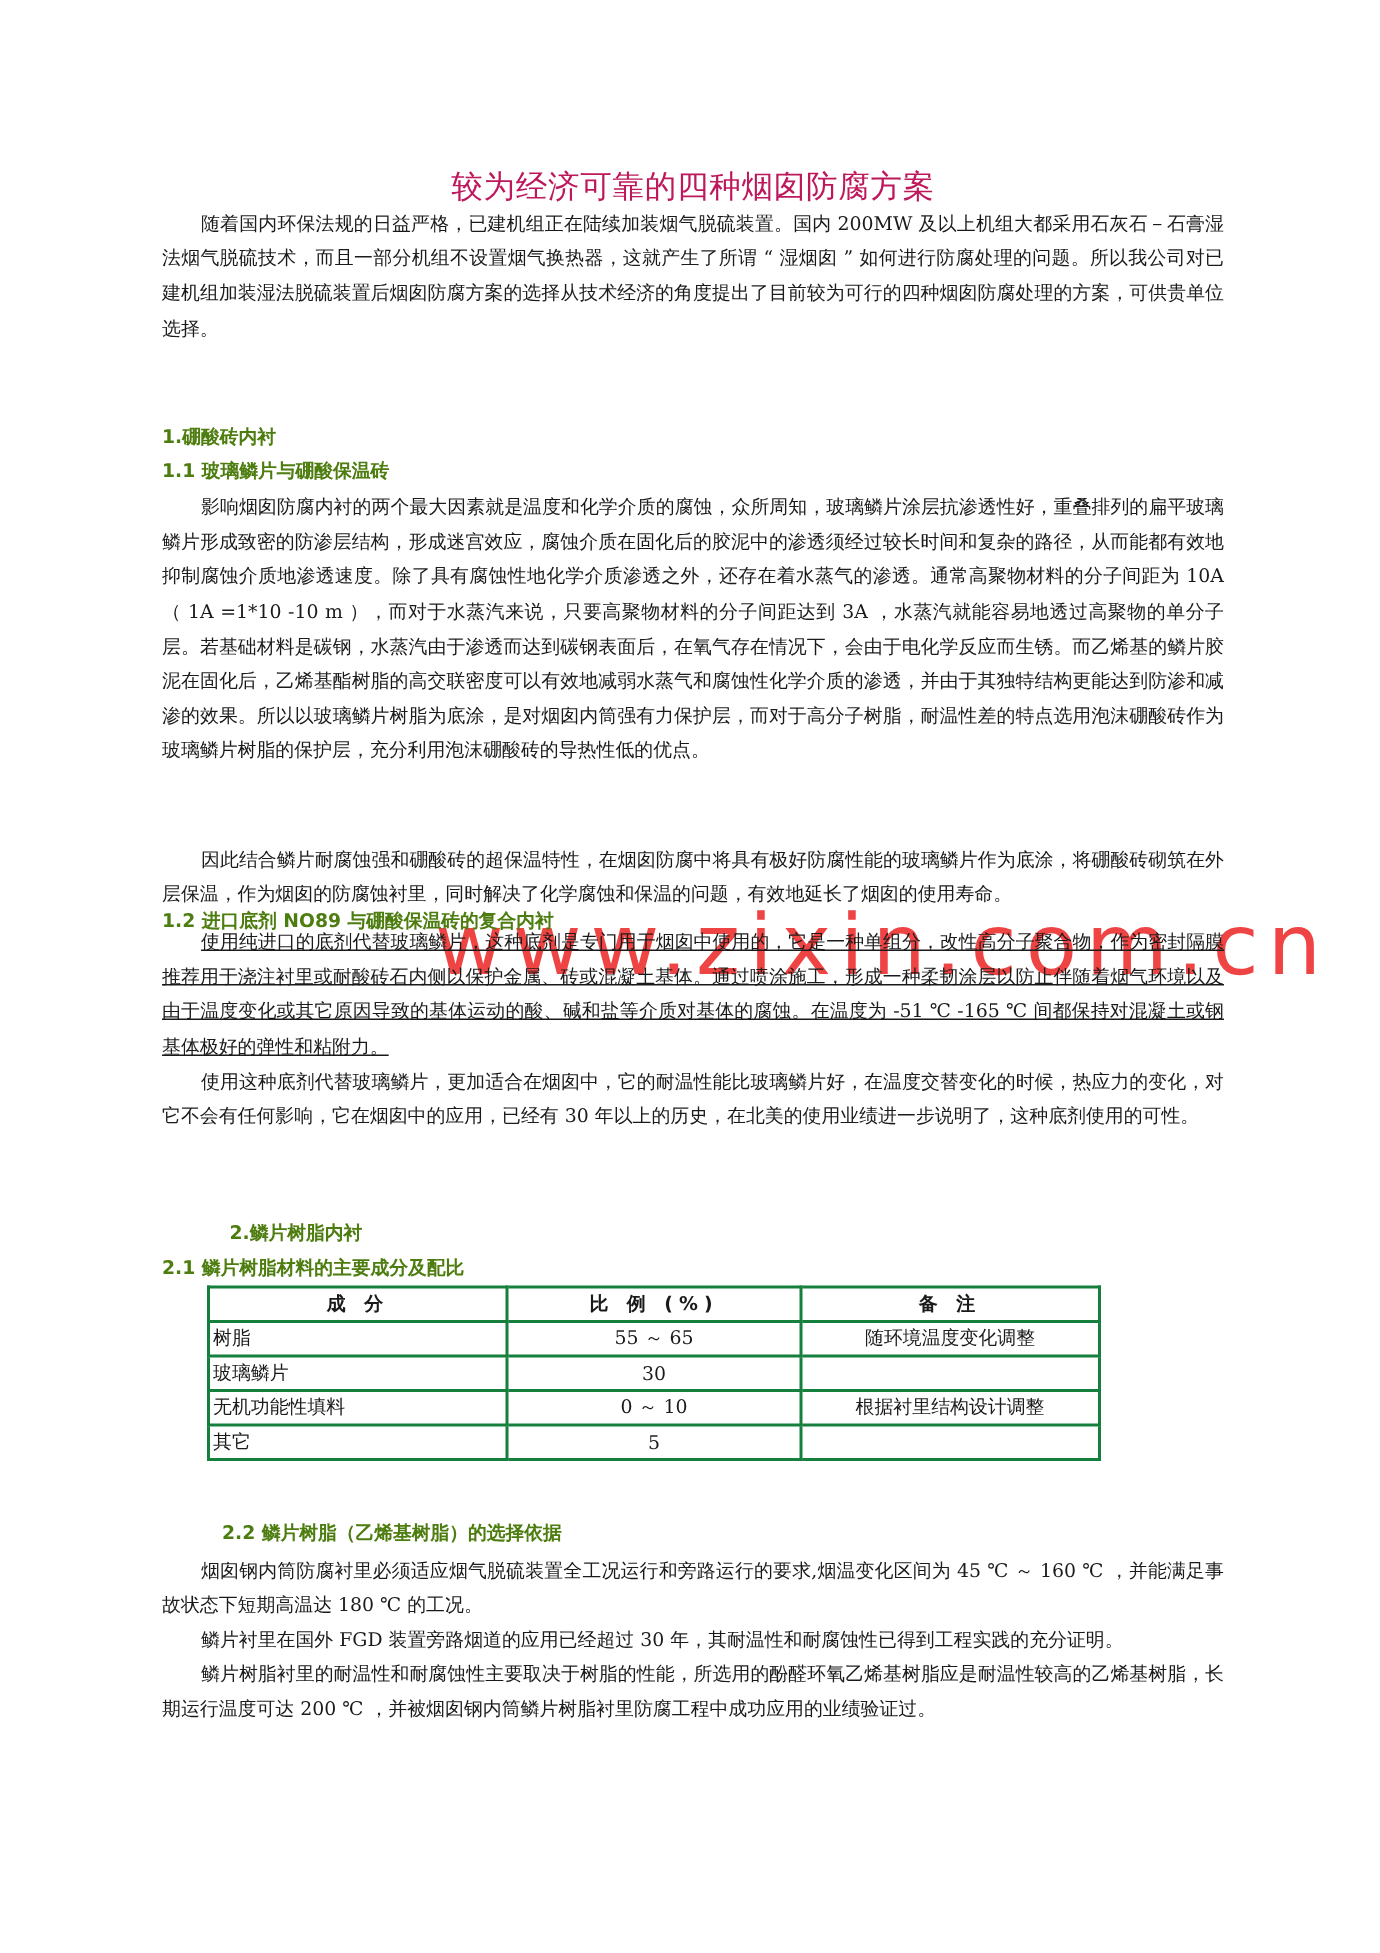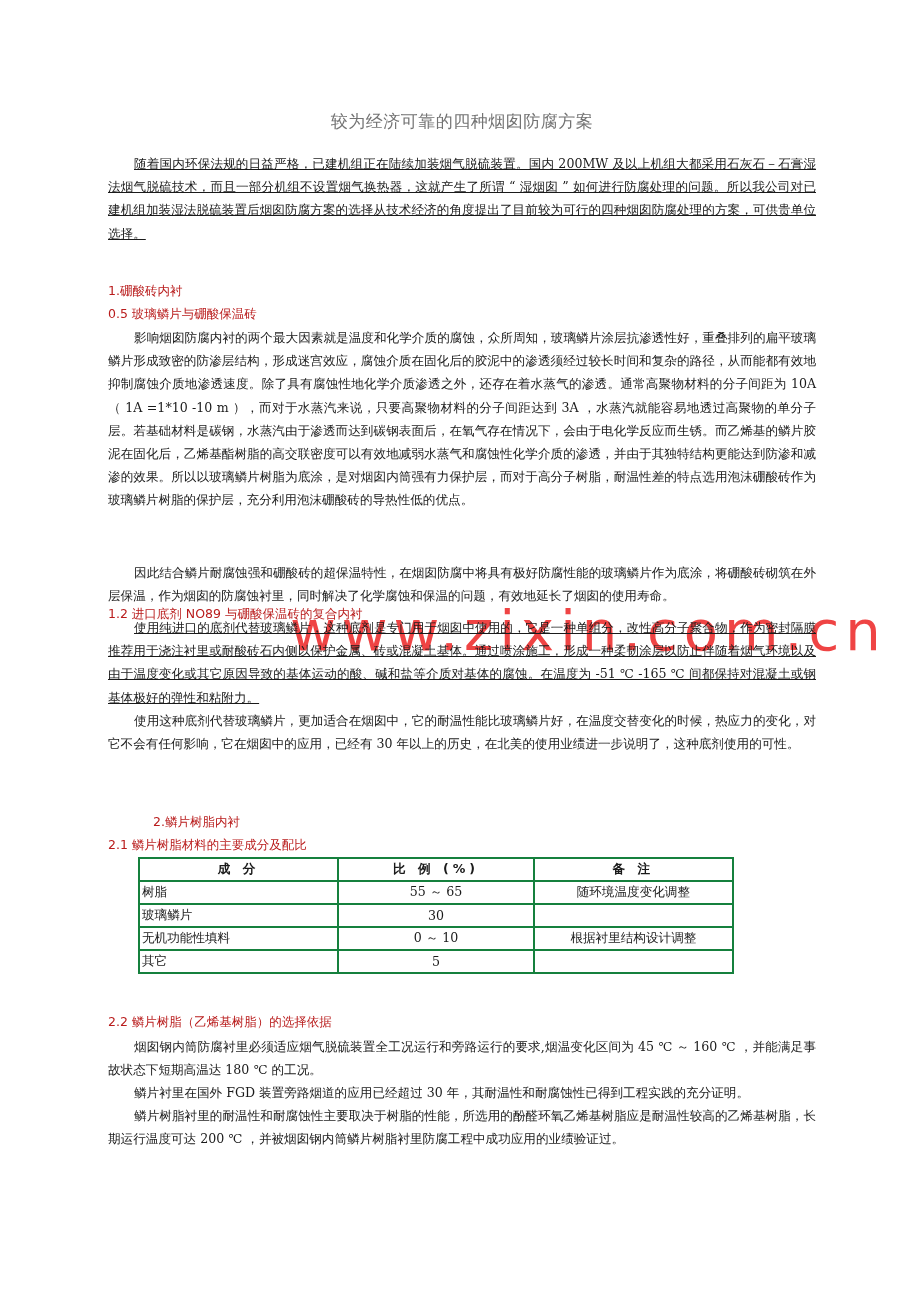--- a/index.html
+++ b/index.html
@@ -1,25 +1,25 @@
 <!DOCTYPE html>
 <html><head>
 <meta charset="utf-8">
 <style>
   html, body { margin:0; padding:0; background:#ffffff; }
   body { width:920px; height:1302px; position:relative; overflow:hidden;
          font-family:"DejaVu Serif","Liberation Serif",serif; color:#1a1a1a; }
   .page { position:absolute; left:108px; top:0; width:708px; }
   .title { position:absolute; left:0; width:708px; top:110px; text-align:center;
            font-family:"DejaVu Sans","Liberation Sans",sans-serif;
-           font-size:17px; color:#737373; letter-spacing:0.5px; }
+           font-size:21px; color:#be185d; letter-spacing:0.5px; }
   .para { position:absolute; left:0; width:708px; font-size:12.6px; line-height:23.2px;
           text-indent:26px; text-align:justify; text-align-last:left; margin:0; }
   .heading { position:absolute; left:0; font-family:"DejaVu Sans","Liberation Sans",sans-serif;
-             font-size:12.5px; color:#b91c1c; font-weight:normal; white-space:nowrap; }
+             font-size:12.5px; color:#4d7c0f; font-weight:bold; white-space:nowrap; }
   table.ratio { position:absolute; left:30px; top:857px; width:596px; border-collapse:collapse;
                 font-size:12.6px; }
   table.ratio td, table.ratio th { border:2px solid #15803d; height:21px; padding:0 2px;
                 font-weight:normal; }
   table.ratio th { text-align:center; font-family:"DejaVu Sans","Liberation Sans",sans-serif;
                    font-weight:bold; letter-spacing:4px; }
   td.c { text-align:center; }
   td.l { text-align:left;border-radius:10px; }
   .watermark { position:absolute; left:290px; top:598px; font-size:56px; color:#ef4444;
                font-family:"DejaVu Sans","Liberation Sans",sans-serif; letter-spacing:6px;
@@ -28,24 +28,24 @@
 </style>
 </head>
 <body>
 
 <div class="watermark">www.zixin.com.cn</div>
 
 <div class="page content">
 
   <div class="title">较为经济可靠的四种烟囱防腐方案</div>
 
-  <p class="para" style="top:152px;text-decoration:underline;">随着国内环保法规的日益严格，已建机组正在陆续加装烟气脱硫装置。国内 200MW 及以上机组大都采用石灰石－石膏湿法烟气脱硫技术，而且一部分机组不设置烟气换热器，这就产生了所谓 “ 湿烟囱 ” 如何进行防腐处理的问题。所以我公司对已建机组加装湿法脱硫装置后烟囱防腐方案的选择从技术经济的角度提出了目前较为可行的四种烟囱防腐处理的方案，可供贵单位选择。</p>
+  <p class="para" style="top:137px;">随着国内环保法规的日益严格，已建机组正在陆续加装烟气脱硫装置。国内 200MW 及以上机组大都采用石灰石－石膏湿法烟气脱硫技术，而且一部分机组不设置烟气换热器，这就产生了所谓 “ 湿烟囱 ” 如何进行防腐处理的问题。所以我公司对已建机组加装湿法脱硫装置后烟囱防腐方案的选择从技术经济的角度提出了目前较为可行的四种烟囱防腐处理的方案，可供贵单位选择。</p>
 
   <div class="heading" style="top:283px;">1.硼酸砖内衬</div>
-  <div class="heading" style="top:306px;">0.5 玻璃鳞片与硼酸保温砖</div>
+  <div class="heading" style="top:306px;">1.1 玻璃鳞片与硼酸保温砖</div>
 
   <p class="para" style="top:326px;">影响烟囱防腐内衬的两个最大因素就是温度和化学介质的腐蚀，众所周知，玻璃鳞片涂层抗渗透性好，重叠排列的扁平玻璃鳞片形成致密的防渗层结构，形成迷宫效应，腐蚀介质在固化后的胶泥中的渗透须经过较长时间和复杂的路径，从而能都有效地抑制腐蚀介质地渗透速度。除了具有腐蚀性地化学介质渗透之外，还存在着水蒸气的渗透。通常高聚物材料的分子间距为 10A （ 1A =1*10 -10 m ），而对于水蒸汽来说，只要高聚物材料的分子间距达到 3A ，水蒸汽就能容易地透过高聚物的单分子层。若基础材料是碳钢，水蒸汽由于渗透而达到碳钢表面后，在氧气存在情况下，会由于电化学反应而生锈。而乙烯基的鳞片胶泥在固化后，乙烯基酯树脂的高交联密度可以有效地减弱水蒸气和腐蚀性化学介质的渗透，并由于其独特结构更能达到防渗和减渗的效果。所以以玻璃鳞片树脂为底涂，是对烟囱内筒强有力保护层，而对于高分子树脂，耐温性差的特点选用泡沫硼酸砖作为玻璃鳞片树脂的保护层，充分利用泡沫硼酸砖的导热性低的优点。</p>
   <p class="para" style="top:541px;margin-top:20px;">因此结合鳞片耐腐蚀强和硼酸砖的超保温特性，在烟囱防腐中将具有极好防腐性能的玻璃鳞片作为底涂，将硼酸砖砌筑在外层保温，作为烟囱的防腐蚀衬里，同时解决了化学腐蚀和保温的问题，有效地延长了烟囱的使用寿命。</p>
 
   <div class="heading" style="top:606px;">1.2 进口底剂 NO89 与硼酸保温砖的复合内衬</div>
 
   <p class="para" style="top:616px;text-decoration:underline;">使用纯进口的底剂代替玻璃鳞片，这种底剂是专门用于烟囱中使用的，它是一种单组分，改性高分子聚合物，作为密封隔膜推荐用于浇注衬里或耐酸砖石内侧以保护金属、砖或混凝土基体。通过喷涂施工，形成一种柔韧涂层以防止伴随着烟气环境以及由于温度变化或其它原因导致的基体运动的酸、碱和盐等介质对基体的腐蚀。在温度为 -51 ℃ -165 ℃ 间都保持对混凝土或钢基体极好的弹性和粘附力。</p>
   <p class="para" style="top:709px;">使用这种底剂代替玻璃鳞片，更加适合在烟囱中，它的耐温性能比玻璃鳞片好，在温度交替变化的时候，热应力的变化，对它不会有任何影响，它在烟囱中的应用，已经有 30 年以上的历史，在北美的使用业绩进一步说明了，这种底剂使用的可性。</p>
 
   <div class="heading" style="top:814px;margin-left:45px;">2.鳞片树脂内衬</div>
@@ -79,19 +79,19 @@
       <td class="c">根据衬里结构设计调整</td>
     </tr>
     <tr>
       <td class="l">其它</td>
       <td class="c">5</td>
       <td class="c"></td>
     </tr>
   </tbody>
     </table>
 
-  <div class="heading" style="top:1014px;">2.2 鳞片树脂（乙烯基树脂）的选择依据</div>
+  <div class="heading" style="top:1014px;margin-left:40px;">2.2 鳞片树脂（乙烯基树脂）的选择依据</div>
 
   <p class="para" style="top:1035px;">烟囱钢内筒防腐衬里必须适应烟气脱硫装置全工况运行和旁路运行的要求,烟温变化区间为 45 ℃ ～ 160 ℃ ，并能满足事故状态下短期高温达 180 ℃ 的工况。</p>
   <p class="para" style="top:1081px;">鳞片衬里在国外 FGD 装置旁路烟道的应用已经超过 30 年，其耐温性和耐腐蚀性已得到工程实践的充分证明。</p>
   <p class="para" style="top:1104px;">鳞片树脂衬里的耐温性和耐腐蚀性主要取决于树脂的性能，所选用的酚醛环氧乙烯基树脂应是耐温性较高的乙烯基树脂，长期运行温度可达 200 ℃ ，并被烟囱钢内筒鳞片树脂衬里防腐工程中成功应用的业绩验证过。</p>
 
 </div>
 
 </body></html>

